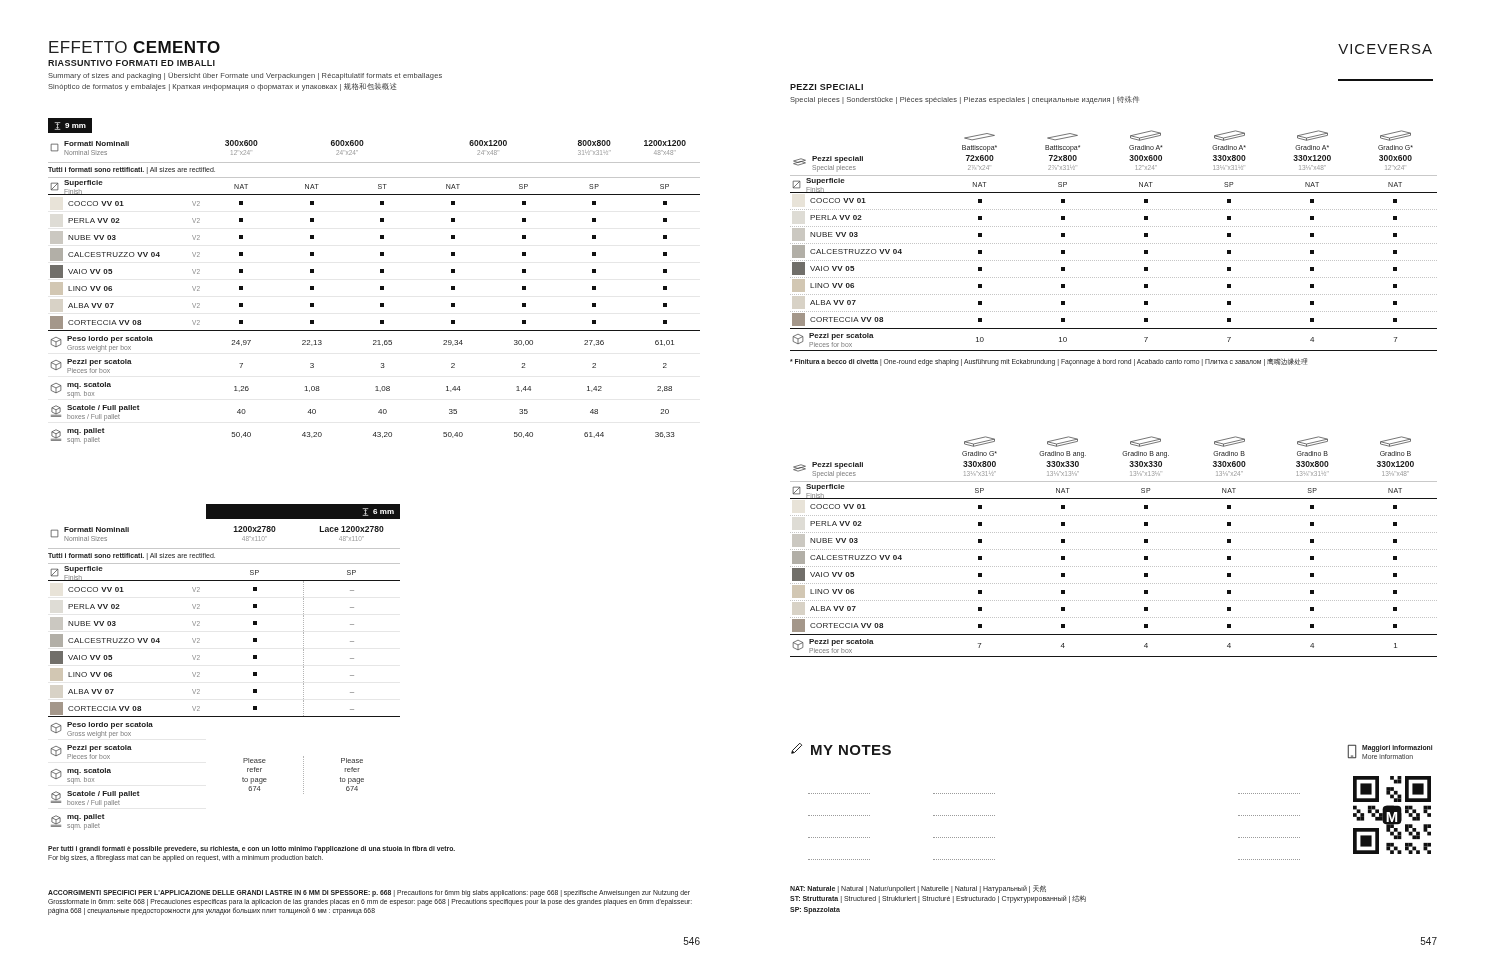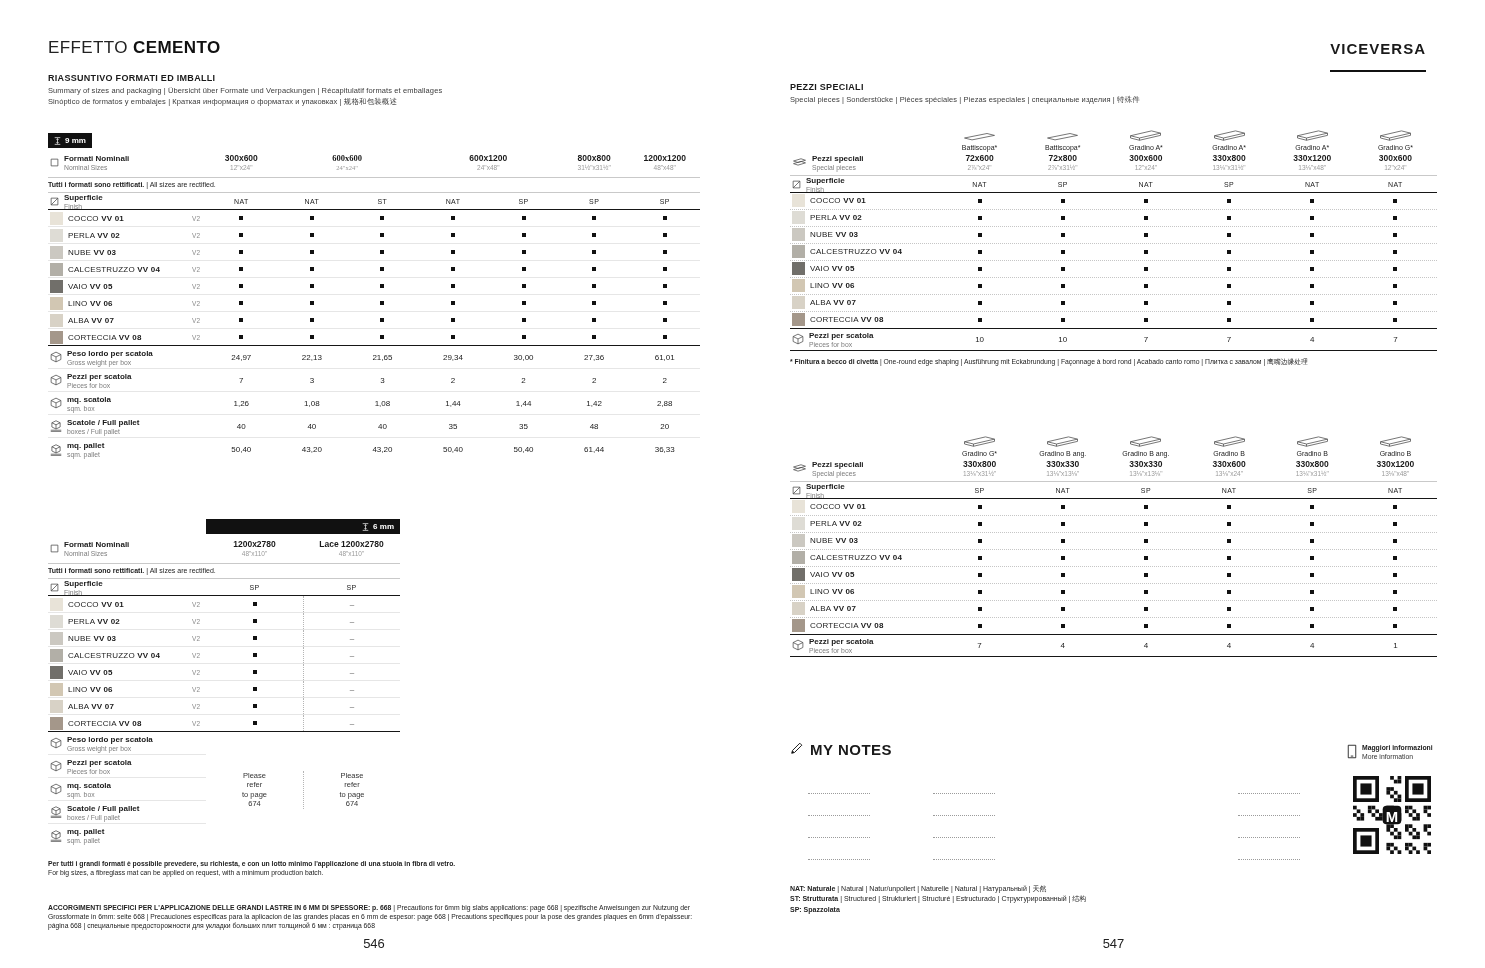--- a/index.html
+++ b/index.html
@@ -3,24 +3,24 @@
 <meta charset="utf-8">
 <style>
   *{box-sizing:border-box;margin:0;padding:0}
   html,body{width:1485px;height:968px}
   body{background:#fff;font-family:"Liberation Sans",sans-serif;color:#1a1a1a;position:relative;overflow:hidden}
   b{font-weight:700}
   .page-left{position:absolute;left:48px;top:38px;width:652px}
   .page-right{position:absolute;left:790px;top:38px;width:647px}
   .title{font-size:17px;font-weight:400;letter-spacing:.4px;color:#222}
   .title b{color:#111}
-  .sec-head{margin-top:15px}
+  .sec-head{}
   .sec-title{font-size:9px;font-weight:700;letter-spacing:.3px}
   .sec-sub{font-size:7.5px;color:#3c3c3c;margin-top:2.5px;letter-spacing:.1px}
-  .brand{position:absolute;right:11px;top:2px;font-size:15px;font-weight:700;letter-spacing:1px;border-bottom:2px solid #111;padding-bottom:13px}
+  .brand{position:absolute;right:4px;top:2px;font-size:15px;font-weight:400;letter-spacing:1px;border-bottom:2px solid #111;padding-bottom:22px}
   
   .bar{display:flex;margin-top:26px}
   .t9-bar{}
   .t6-bar{margin-top:0}
   .badge{background:#111;color:#fff;font-size:8px;font-weight:700;display:flex;align-items:center;justify-content:flex-end;gap:4px;padding:2px 6px;height:15px}
   .t6-badge{margin-left:158px;width:232px}
   
   .r9{display:grid;grid-template-columns:158px repeat(7,1fr);align-items:center}
   .r6{display:grid;grid-template-columns:158px repeat(2,97px);align-items:center}
   .rs{display:grid;grid-template-columns:148px repeat(6,1fr);align-items:center}
@@ -58,21 +58,21 @@
   .sp-ic{height:16px;display:flex;align-items:flex-end;justify-content:center;margin-bottom:3px}
   .sp-name{font-size:7px;margin-bottom:2px}
   .sp-finish{height:17px;border-bottom:1px solid #161616}
   .sp-color{height:17px;border-bottom:1px dotted #c6c6c6}
   .sp-color.last{border-bottom:1px solid #161616}
   .sp-pieces{height:22px;border-bottom:1px solid #161616}
   .sp-note{font-size:6.8px;color:#222;margin-top:6px}
   
   .fiber-note{margin-top:12px;font-size:6.8px;line-height:9px;color:#222}
   .bottom-note{margin-top:26px;font-size:6.8px;line-height:9px;color:#222;width:652px}
-  .pageno{position:absolute;top:898px;left:0;right:0;text-align:center;font-size:13px;color:#222}
+  .pageno{position:absolute;top:898px;left:0;right:0;text-align:right;font-size:10px;color:#222}
   .mynotes{margin-top:84px;display:flex;gap:6px;font-size:15px;font-weight:700;letter-spacing:.5px}
   .nl-row{display:flex;height:22px;align-items:flex-end}
   .nl-seg{width:62px;border-bottom:1px dotted #9b9b9b;height:1px;display:block}
   .nl-seg:nth-child(1){margin-left:18px}
   .nl-seg:nth-child(2){margin-left:63px}
   .nl-seg:nth-child(3){margin-left:243px}
   .notes-lines{margin-top:14px}
   .info-box{position:absolute;top:706px;right:0;display:flex;gap:5px;align-items:flex-start;width:90px}
   .info-b{font-size:6.8px;font-weight:700;line-height:8.5px}
   .info-s{font-size:6.8px;color:#333;line-height:8.5px}
@@ -108,21 +108,21 @@
             </svg>
             <div class="lbl-wrap">
               <div class="lbl-b">Formati Nominali</div>
               <div class="lbl-s">Nominal Sizes</div>
             </div>
           </div>
           <div class="cell-c" style="grid-column: span 1;">
             <div class="hdr-size">300x600</div>
             <div class="hdr-in">12"x24"</div>
           </div>
-          <div class="cell-c" style="grid-column: span 2; font-family: Liberation Serif, serif;">
+          <div class="cell-c" style="grid-column: span 2;">
             <div class="hdr-size">600x600</div>
             <div class="hdr-in">24"x24"</div>
           </div>
           <div class="cell-c" style="grid-column: span 2;">
             <div class="hdr-size">600x1200</div>
             <div class="hdr-in">24"x48"</div>
           </div>
           <div class="cell-c" style="grid-column: span 1;">
             <div class="hdr-size">800x800</div>
             <div class="hdr-in">31½"x31½"</div>

